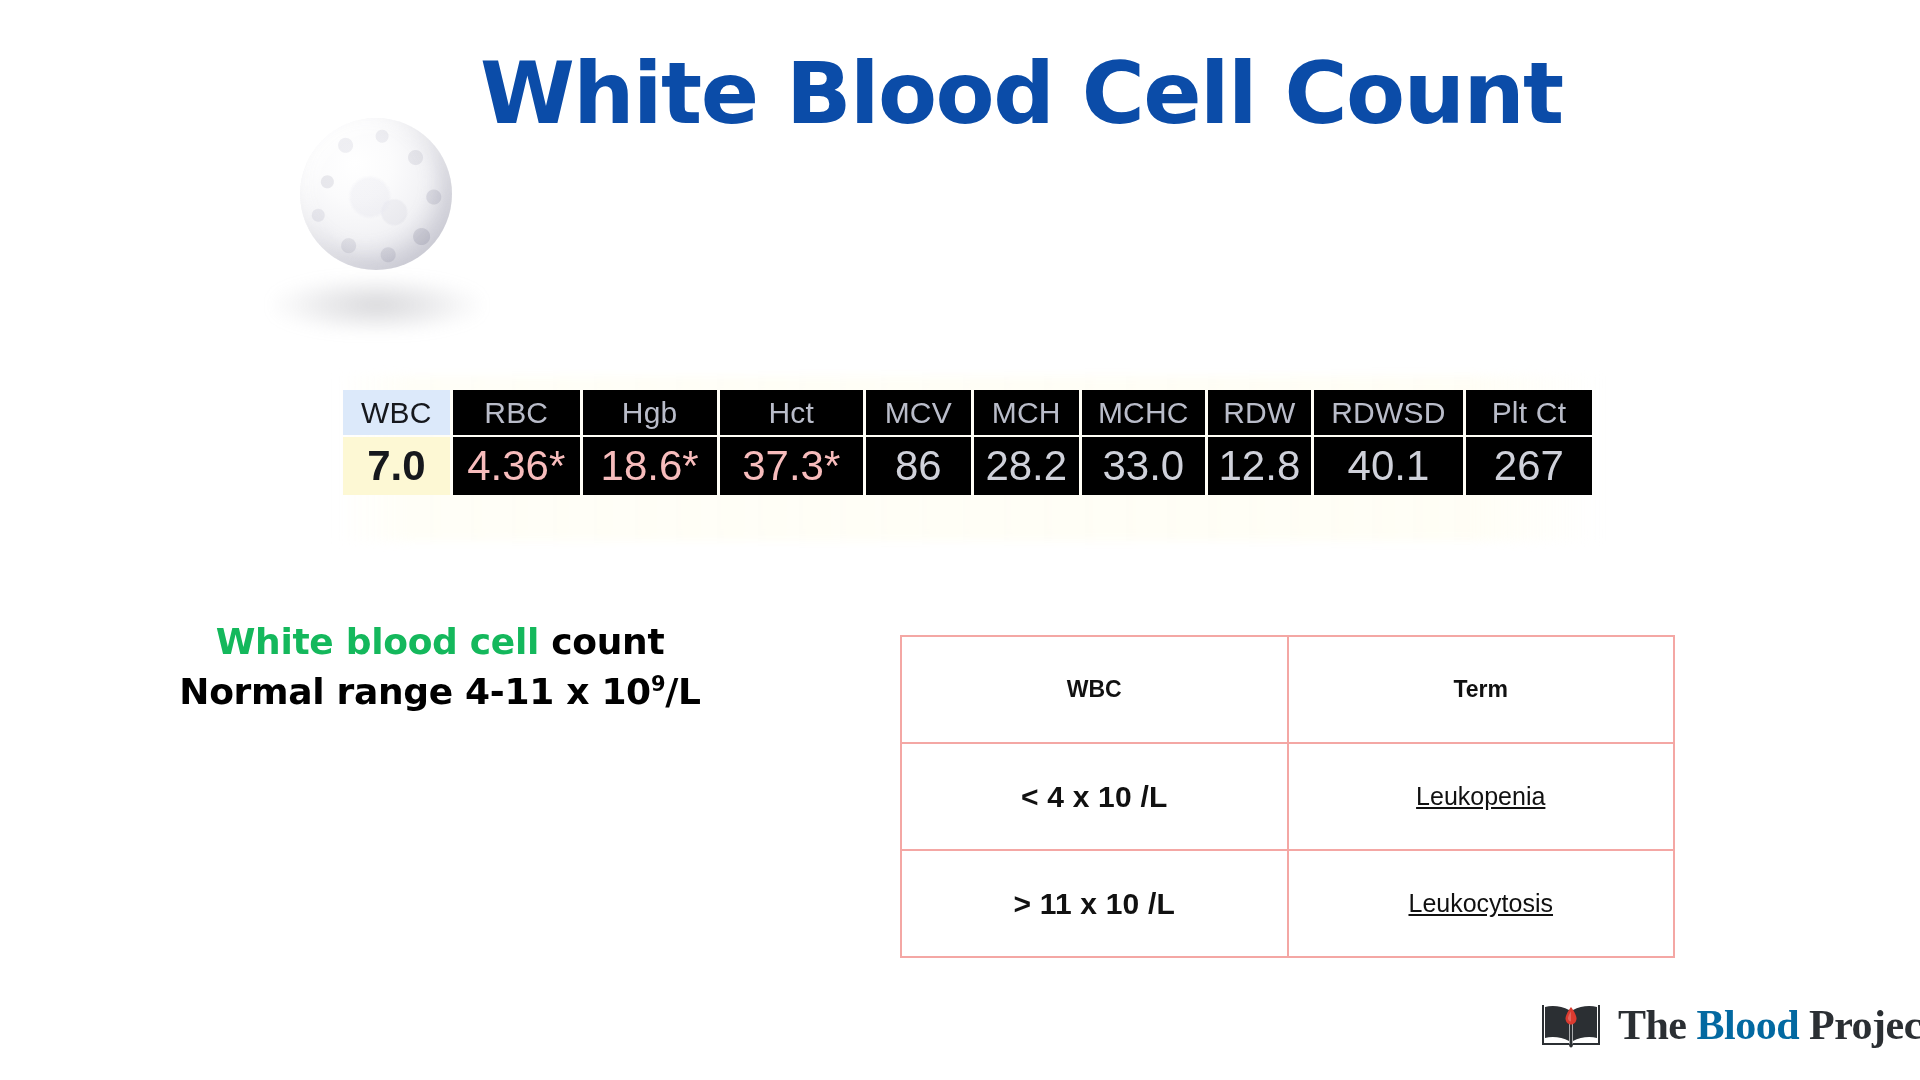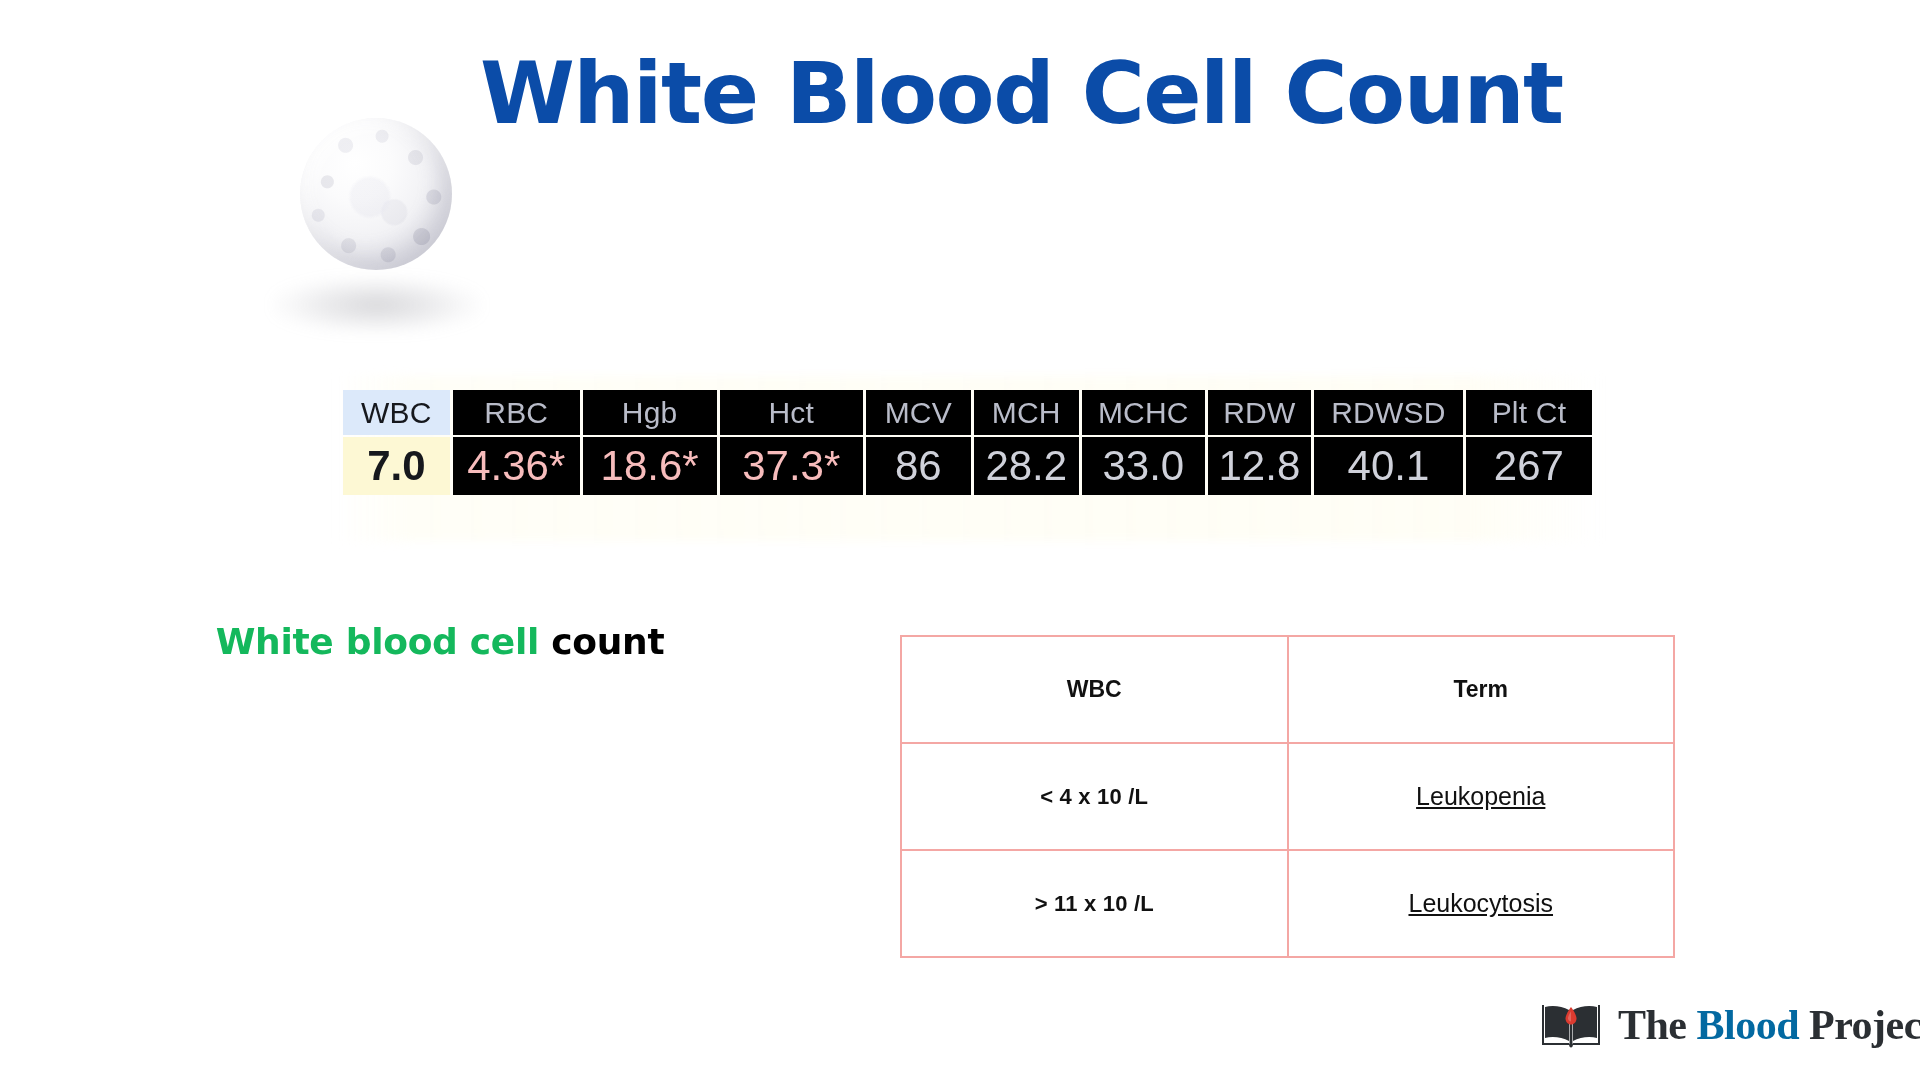--- a/index.html
+++ b/index.html
@@ -188,21 +188,21 @@
     font-family: "Liberation Sans", sans-serif;
     color: #111111;
     padding: 0 8px;
   }
   #terminology-table th {
     font-size: 23px;
     font-weight: 700;
   }
   #terminology-table td.wbc-col {
     width: 50%;
-    font-size: 22px;
+    font-size: 30px;
     font-weight: 700;
     letter-spacing: .2px;
   }
   #terminology-table td.term-col {
     width: 50%;
     font-size: 25px;
     font-weight: 400;
     text-decoration: underline;
   }
 
@@ -269,20 +269,23 @@
         <td class="num">267</td>
       </tr>
     </tbody>
   </table>
 </div>
 
 <div id="wbc-caption">
   <div>
     <span class="hl-green">White blood cell</span><span> count</span>
   </div>
+  <div>
+    <span>Normal range 4-11 x 10</span><sup>9</sup><span>/L</span>
+  </div>
 </div>
 
 <table id="terminology-table">
   <thead>
     <tr>
       <th>WBC</th>
       <th>Term</th>
     </tr>
   </thead>
   <tbody>

